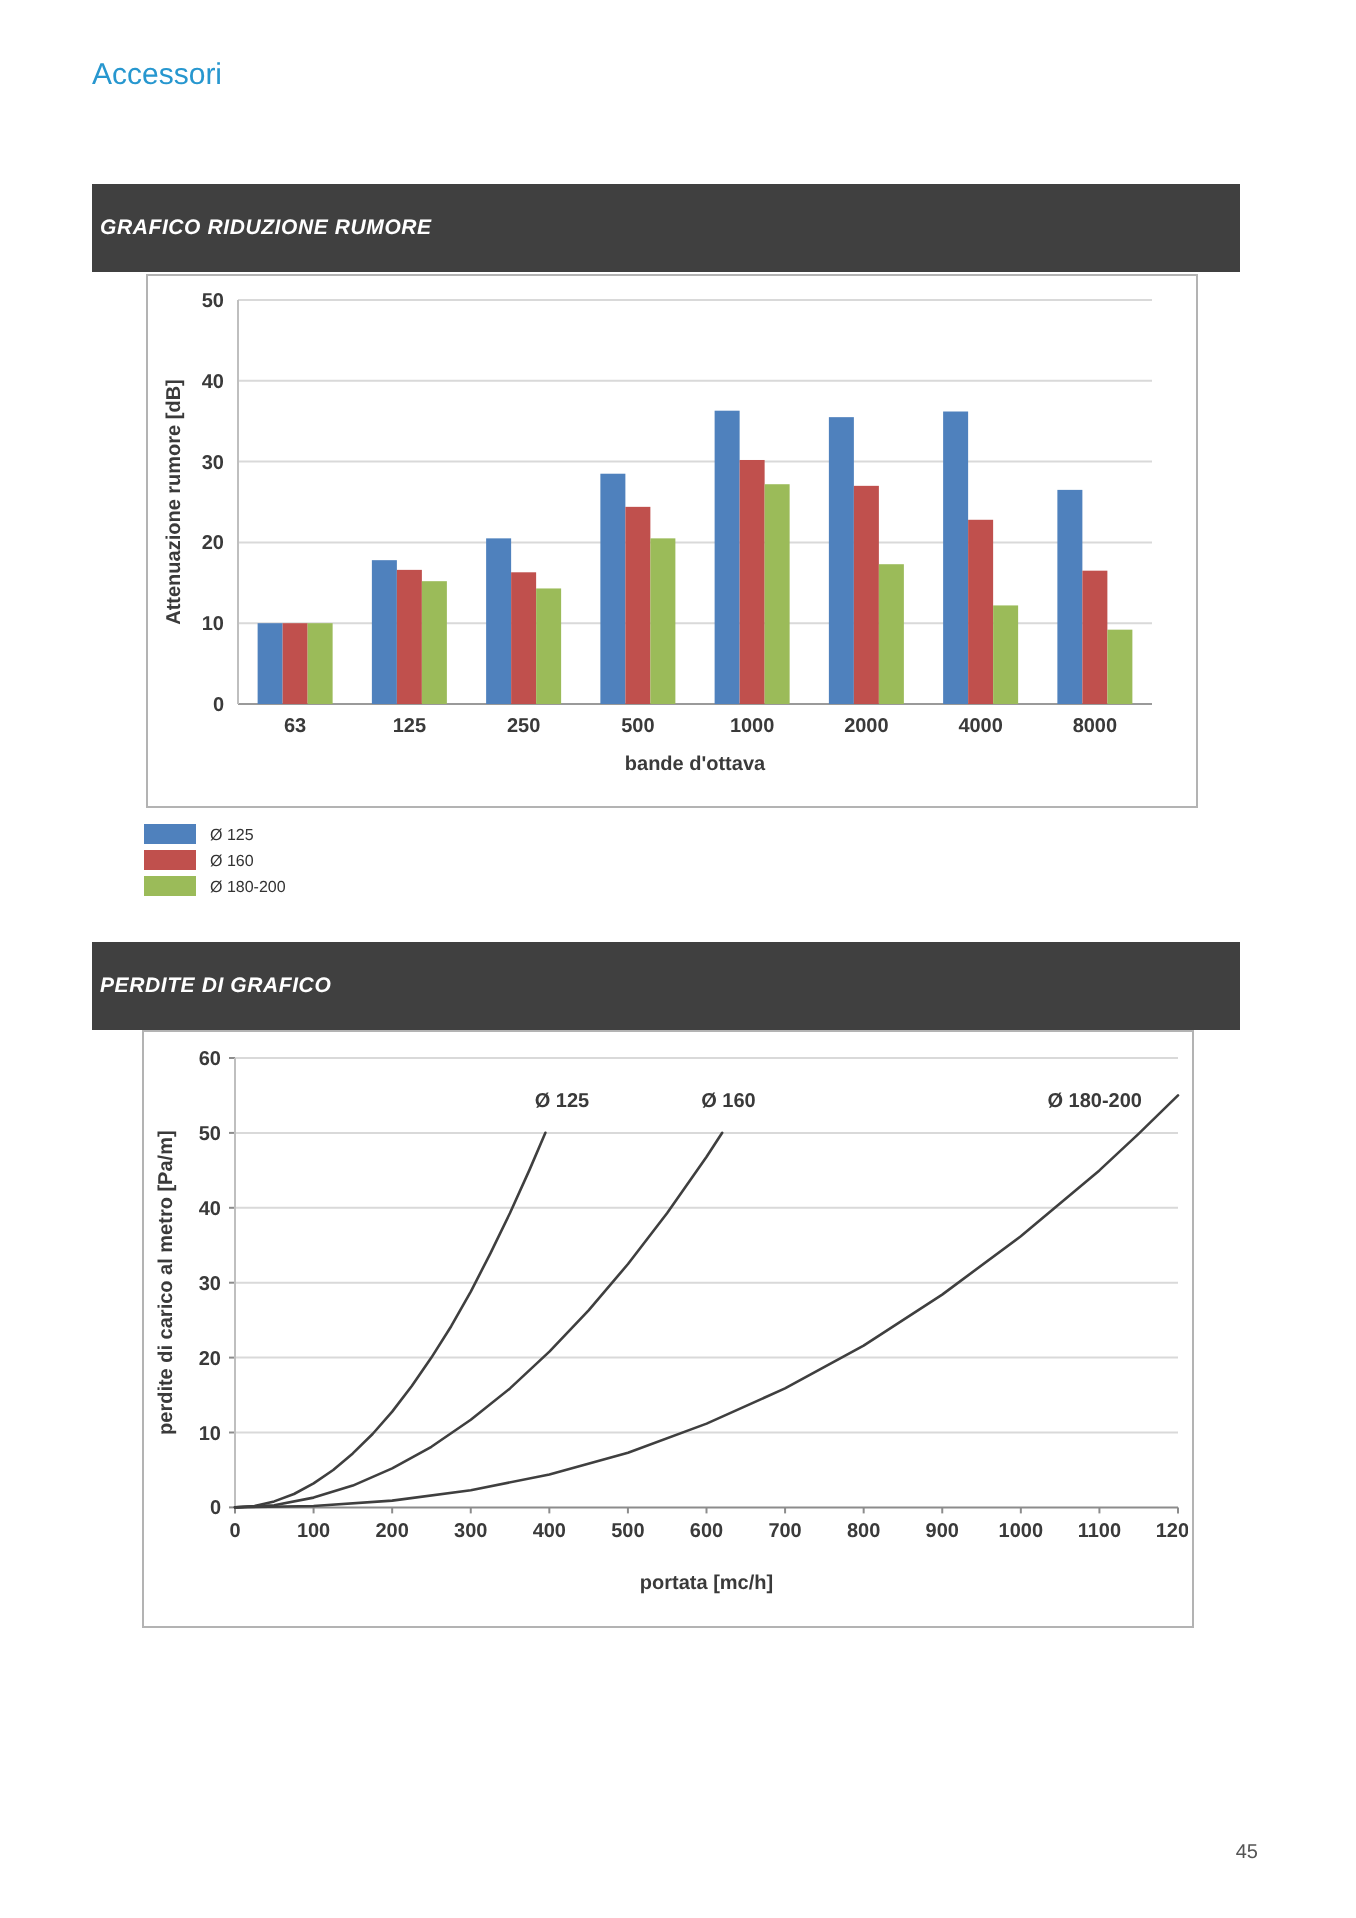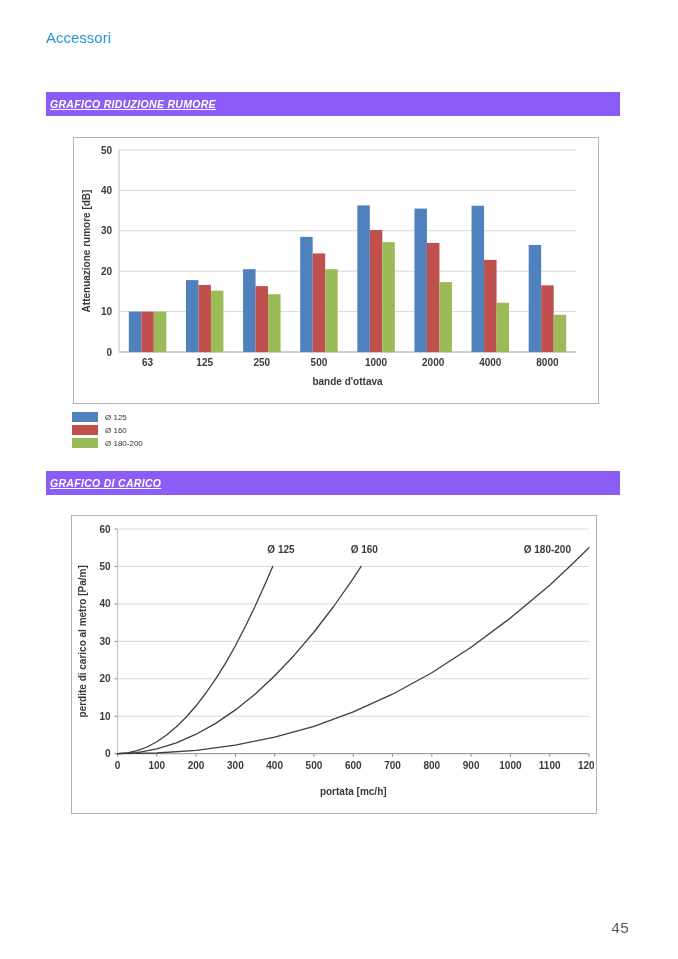--- a/index.html
+++ b/index.html
@@ -4,44 +4,44 @@
 <style>
   html,body{margin:0;padding:0;}
   body{
     width:678px;height:959px;position:relative;background:#ffffff;
     font-family:"Liberation Sans",sans-serif;overflow:hidden;
   }
   .doc-title{
     position:absolute;left:46px;top:29px;font-size:15px;color:#2797CF;
   }
   .section-bar{
-    position:absolute;left:46px;width:566px;height:12px;background:#8b5cf6;
+    position:absolute;left:46px;width:566px;height:12px;background:#404040;
     color:#ffffff;font-size:10.5px;font-weight:bold;font-style:italic;
-    padding:6px 4px;letter-spacing:.3px;white-space:nowrap;text-decoration:underline;
+    padding:16px 4px;letter-spacing:.3px;white-space:nowrap;
   }
   #section-bar-1{top:92px;}
   #section-bar-2{top:471px;}
   .chart-box{
     position:absolute;background:#ffffff;border:1px solid #b3b3b3;
   }
   #bar-chart-box{left:73px;top:137px;width:524px;height:265px;}
   #line-chart-box{left:71px;top:515px;width:524px;height:297px;}
   svg{display:block;}
   svg text{font-family:"Liberation Sans",sans-serif;fill:#3a3a3a;}
   .tick-label{font-size:10px;font-weight:bold;}
   .axis-title{font-size:10px;font-weight:bold;}
   .curve-label{font-size:10px;font-weight:bold;}
   #bar-legend{
     position:absolute;left:72px;top:412px;
   }
   .legend-item{display:flex;align-items:center;margin-bottom:3px;height:10px;}
   .legend-swatch{width:26px;height:10px;margin-right:7px;flex:0 0 auto;}
   .legend-label{font-size:8px;color:#333;white-space:nowrap;}
   .page-number{
-    position:absolute;right:49px;top:921px;font-size:15px;color:#555;font-family:Liberation Mono, monospace;
+    position:absolute;right:49px;top:921px;font-size:10px;color:#555;
   }
 </style>
 </head>
 <body>
 
 <div class="doc-title">Accessori</div>
 
 <div class="section-bar" id="section-bar-1">GRAFICO RIDUZIONE RUMORE</div>
 
 <div class="chart-box" id="bar-chart-box">
@@ -104,21 +104,21 @@
     <div class="legend-item">
       <span class="legend-swatch" style="background: rgb(192, 80, 77);"></span>
       <span class="legend-label">Ø 160</span>
     </div>
     <div class="legend-item">
       <span class="legend-swatch" style="background: rgb(155, 187, 89);"></span>
       <span class="legend-label">Ø 180-200</span>
     </div>
   </div>
 
-<div class="section-bar" id="section-bar-2">GRAFICO DI CARICO</div>
+<div class="section-bar" id="section-bar-2">PERDITE DI GRAFICO</div>
 
 <div class="chart-box" id="line-chart-box">
   <svg id="line-svg" width="522" height="295">
       <line x1="45.5" y1="237.7" x2="517" y2="237.7" stroke="#8c8c8c" stroke-width="1"></line>
       <line x1="42.5" y1="237.7" x2="45.5" y2="237.7" stroke="#8c8c8c" stroke-width="1"></line>
       <text x="38.5" y="241.2" text-anchor="end" class="tick-label">0</text>
       <line x1="45.5" y1="200.25" x2="517" y2="200.25" stroke="#d9d9d9" stroke-width="1"></line>
       <line x1="42.5" y1="200.25" x2="45.5" y2="200.25" stroke="#8c8c8c" stroke-width="1"></line>
       <text x="38.5" y="203.75" text-anchor="end" class="tick-label">10</text>
       <line x1="45.5" y1="162.8" x2="517" y2="162.8" stroke="#d9d9d9" stroke-width="1"></line>

